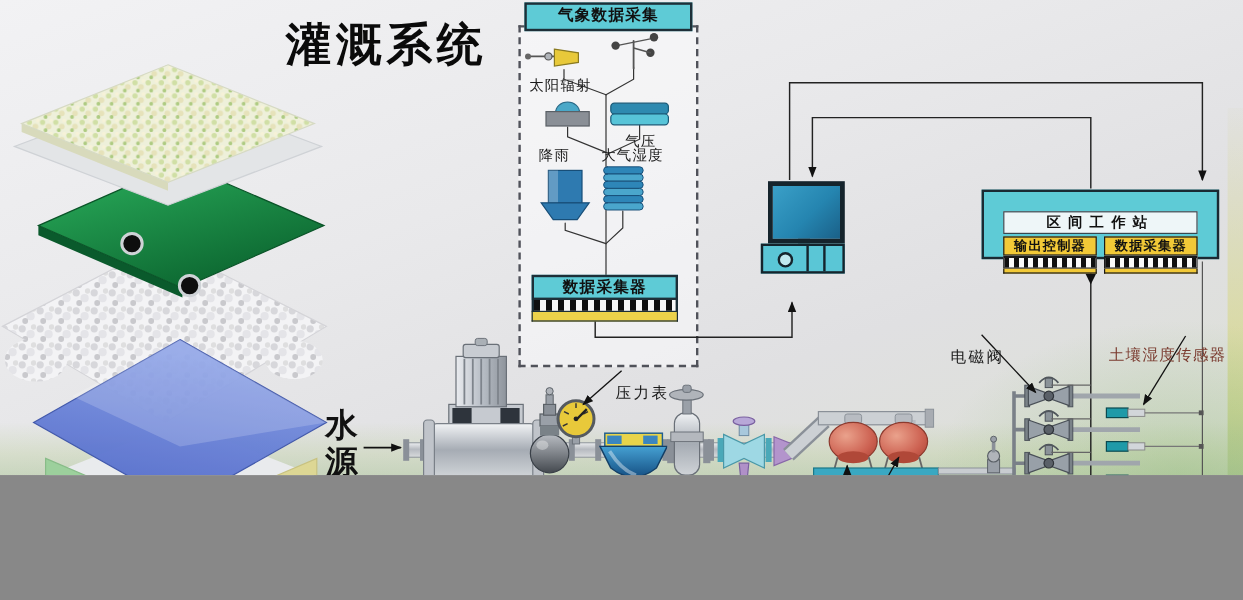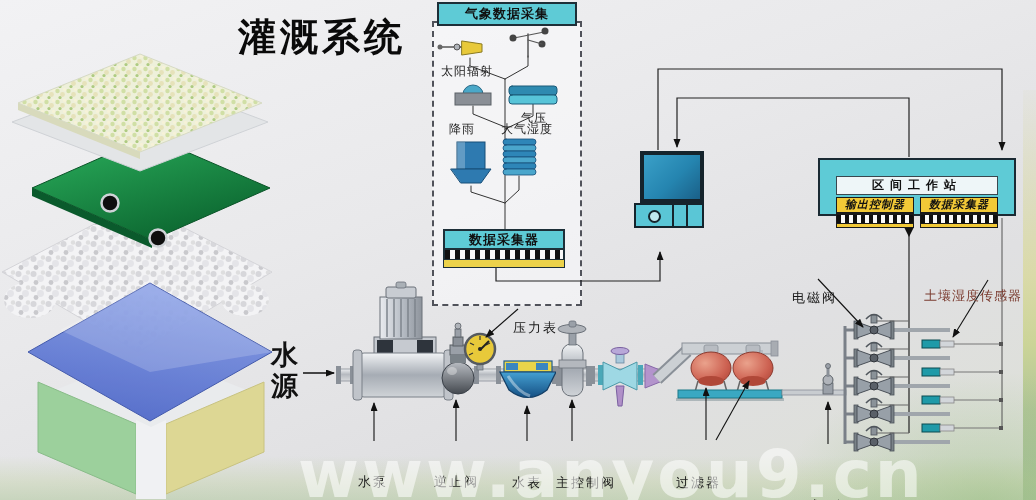--- a/index.html
+++ b/index.html
@@ -1,17 +1,17 @@
 <!DOCTYPE html>
 <html><head>
 <meta charset="utf-8">
 <style>
   html,body{margin:0;padding:0;background:#888;}
   #stage{
-    position:relative;width:1036px;height:500px;overflow:hidden;
+    position:relative;width:1036px;height:396px;overflow:hidden;
     background:linear-gradient(160deg,#f2f2f4 0%,#e9e9eb 40%,#e0e0e2 70%,#dcdfd4 100%);
     font-family:"DejaVu Sans","Liberation Sans",sans-serif;color:#111;
   }
   .abs{position:absolute;}
   
   .title{left:238px;top:12px;font-size:38px;font-weight:bold;letter-spacing:4px;color:#0a0a0a;z-index:6;}
   .src-label{left:271px;top:339px;width:32px;font-size:27px;font-weight:bold;line-height:31px;word-break:break-all;z-index:6;}
   .lab{font-size:13px;letter-spacing:2px;color:#1a1a1a;z-index:6;white-space:nowrap;margin-top:27px;}
   .lab-s{font-size:12px;letter-spacing:1px;color:#1a1a1a;z-index:6;white-space:nowrap;}
   .soil-lab{color:#7a3a2e;}
@@ -30,21 +30,21 @@
            background:linear-gradient(135deg,#3aa0c8 0%,#2585b0 55%,#1a6088 100%);z-index:3;}
   .mstand{left:665px;top:199px;width:10px;height:4px;background:#15242c;z-index:3;}
   .mbase{left:634px;top:203px;width:66px;height:21px;background:#5ac6d6;border:2px solid #15242c;z-index:3;}
   .mbase .dot{position:absolute;left:12px;top:5px;width:9px;height:9px;border-radius:50%;background:#bfe8ee;border:2px solid #15242c;}
   .mbase .d1{position:absolute;left:36px;top:0;width:2px;height:100%;background:#15242c;}
   .mbase .d2{position:absolute;left:50px;top:0;width:2px;height:100%;background:#15242c;}
   
   .wstn{left:818px;top:158px;width:198px;height:58px;background:#5ecbd6;border:2px solid #1a2a33;z-index:3;padding:16px;box-sizing:border-box;}
   .wstn .whd{height:17px;background:#eef6f8;border:1px solid #39474f;font-size:12px;font-weight:600;
              text-align:center;line-height:16px;letter-spacing:6px;}
-  .wstn .row{display:flex;gap:6px;margin-top:2px;font-style:italic;}
+  .wstn .row{display:flex;gap:6px;margin-top:2px;}
   .wstn .panel{flex:1;}
   .wstn .pl{height:14px;background:#f2c937;border:1px solid #1a1a1a;font-size:11px;font-weight:bold;text-align:center;line-height:13px;letter-spacing:1px;}
   .wstn .pc{height:8px;background-color:#fff;background-image:repeating-linear-gradient(90deg,#101010 0 4px,#fafafa 4px 8px);
             border:1px solid #1a1a1a;border-top:2px solid #1a1a1a;}
   .wstn .py{height:3px;background:#f2c937;border:1px solid #1a1a1a;border-top:none;}
   
   .wm-brand{left:338px;top:292px;font-size:108px;font-weight:bold;letter-spacing:8px;color:rgba(255,255,255,0.42);z-index:8;white-space:nowrap;}
   .wm-site{left:298px;top:436px;font-size:66px;font-weight:bold;letter-spacing:3px;color:rgba(255,255,255,0.55);z-index:8;white-space:nowrap;}
   .edge-strip{right:0;top:90px;width:13px;height:410px;z-index:0;
       background:linear-gradient(180deg,rgba(214,214,180,0.1) 0%,rgba(216,216,150,0.75) 45%,rgba(200,210,140,0.85) 62%,rgba(165,190,135,0.8) 78%,rgba(150,180,140,0.7) 100%);}

